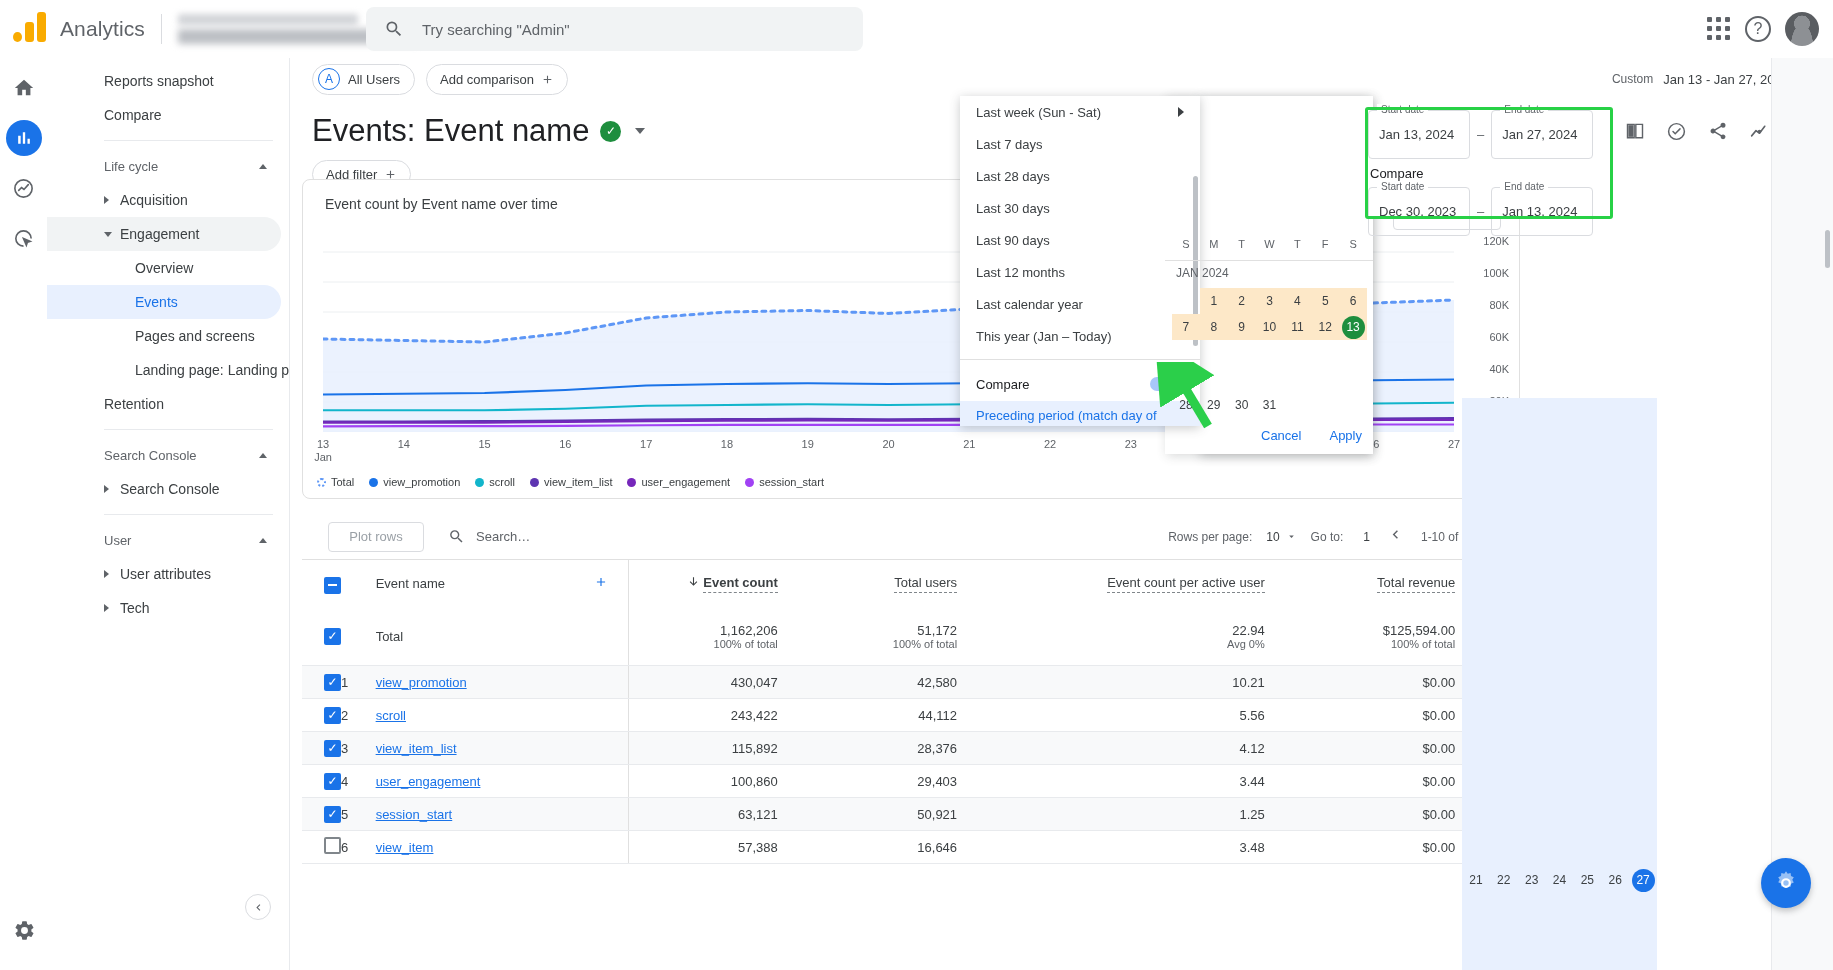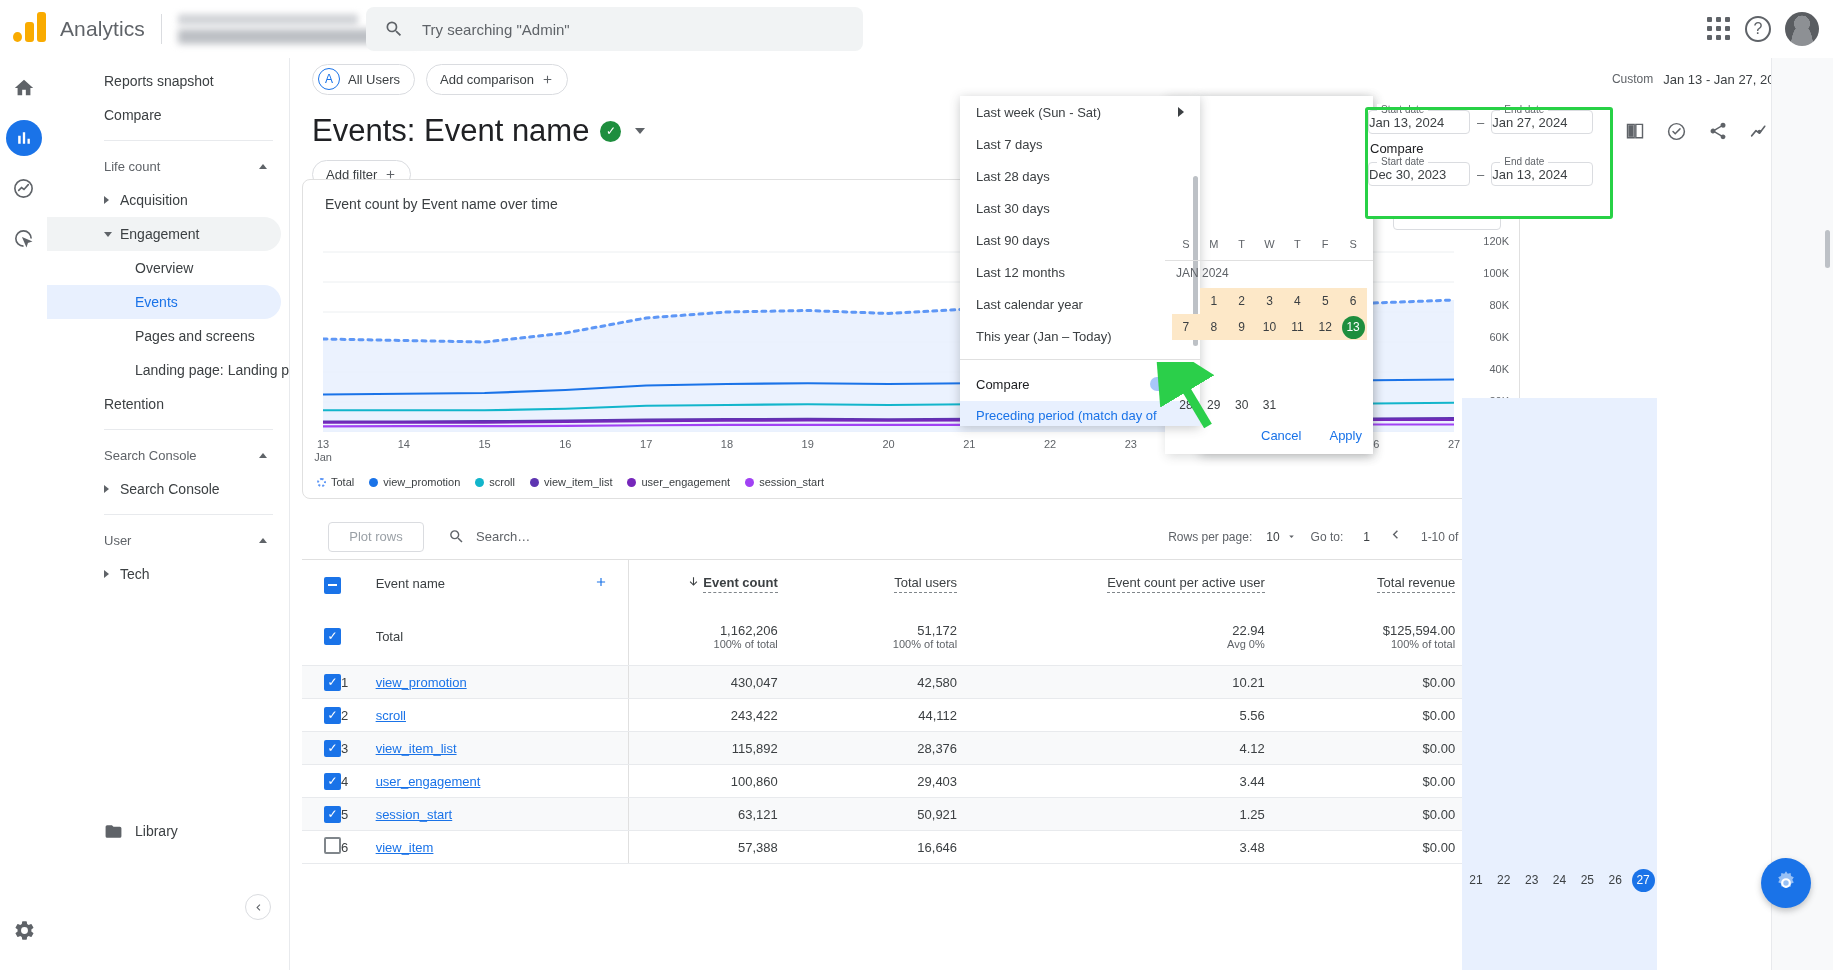--- a/index.html
+++ b/index.html
@@ -194,22 +194,22 @@
   .cal-cell .circ.green { background: #1e8e3e; }
   .cal-cell .circ.blue { background: #1a73e8; }
   .cal-scroll { position: absolute; right: 3px; top: 230px; width: 5px; height: 38px;
     background: #bdc1c6; border-radius: 3px; z-index: 63; }
   .dp-actions { position: absolute; left: 1230px; top: 422px; width: 140px;
     display: flex; justify-content: flex-end; gap: 12px; z-index: 63; }
   .dp-btn { font-size: 13px; color: #1a73e8; cursor: pointer; padding: 6px 8px; }
   .green-box { position: absolute; left: 1365px; top: 107px; width: 248px; height: 112px;
     border: 3px solid #28d146; border-radius: 3px; z-index: 70; pointer-events: none; }
   .dates-panel { position: absolute; left: 1368px; top: 110px; width: 242px; height: 106px; z-index: 68; background: #fff; }
-  .dfield { position: relative; width: 102px; height: 24px; border: 1px solid #dadce0; border-radius: 4px;
-    display: flex; align-items: center; font-size: 13px; color: #3c4043; cursor: text; }
+  .dfield { position: relative; width: 102px; height: 49px; border: 1px solid #dadce0; border-radius: 4px;
+    display: flex; align-items: center; padding-left: 10px; font-size: 13px; color: #3c4043; cursor: text; }
   .dfield .flbl { position: absolute; top: -7px; left: 8px; background: #fff; padding: 0 4px;
     font-size: 10px; color: #5f6368; }
   .dpair { display: flex; align-items: center; gap: 7px; }
   .dash { color: #5f6368; font-size: 13px; }
   .cmp-label { font-size: 13px; color: #202124; margin: 7px 0 6px 2px; }
   .arrow-annot { position: absolute; left: 1150px; top: 362px; z-index: 80; pointer-events: none; }
 </style>
 </head>
 <body>
 
@@ -281,21 +281,21 @@
 <div class="sidebar">
   <div class="nav-item">
     <span>Reports snapshot</span>
   </div>
   <div class="nav-item">
     <span>Compare</span>
   </div>
   <div class="nav-divider"></div>
 
   <div class="nav-section">
-    <span>Life count</span>
+    <span>Life cycle</span>
     <span class="sec-caret-up"></span>
   </div>
   <div class="nav-item has-caret">
     <span class="nav-caret caret-right"></span>
     <span>Acquisition</span>
   </div>
   <div class="nav-item has-caret hovered">
     <span class="nav-caret caret-down"></span>
     <span>Engagement</span>
   </div>
@@ -325,29 +325,27 @@
     <span>Search Console</span>
   </div>
   <div class="nav-divider"></div>
 
   <div class="nav-section">
     <span>User</span>
     <span class="sec-caret-up"></span>
   </div>
   <div class="nav-item has-caret">
     <span class="nav-caret caret-right"></span>
+    <span>User attributes</span>
+  </div>
+  <div class="nav-item has-caret">
+    <span class="nav-caret caret-right"></span>
     <span>Tech</span>
   </div>
 
-  <div class="library-row">
-    <svg width="19" height="19" viewBox="0 0 24 24" fill="#5f6368" style="margin-right:12px">
-        <path d="M20 6h-8l-2-2H4a2 2 0 00-2 2v12a2 2 0 002 2h16a2 2 0 002-2V8a2 2 0 00-2-2z"></path>
-      </svg>
-    <span>Library</span>
-  </div>
   <div class="collapse-btn">
     <svg width="13" height="13" viewBox="0 0 24 24" fill="#5f6368">
         <path d="M15.4 7.4L14 6l-6 6 6 6 1.4-1.4L10.8 12z"></path>
       </svg>
   </div>
 </div>
 
 <div class="main">
 
   <div class="seg-bar">

